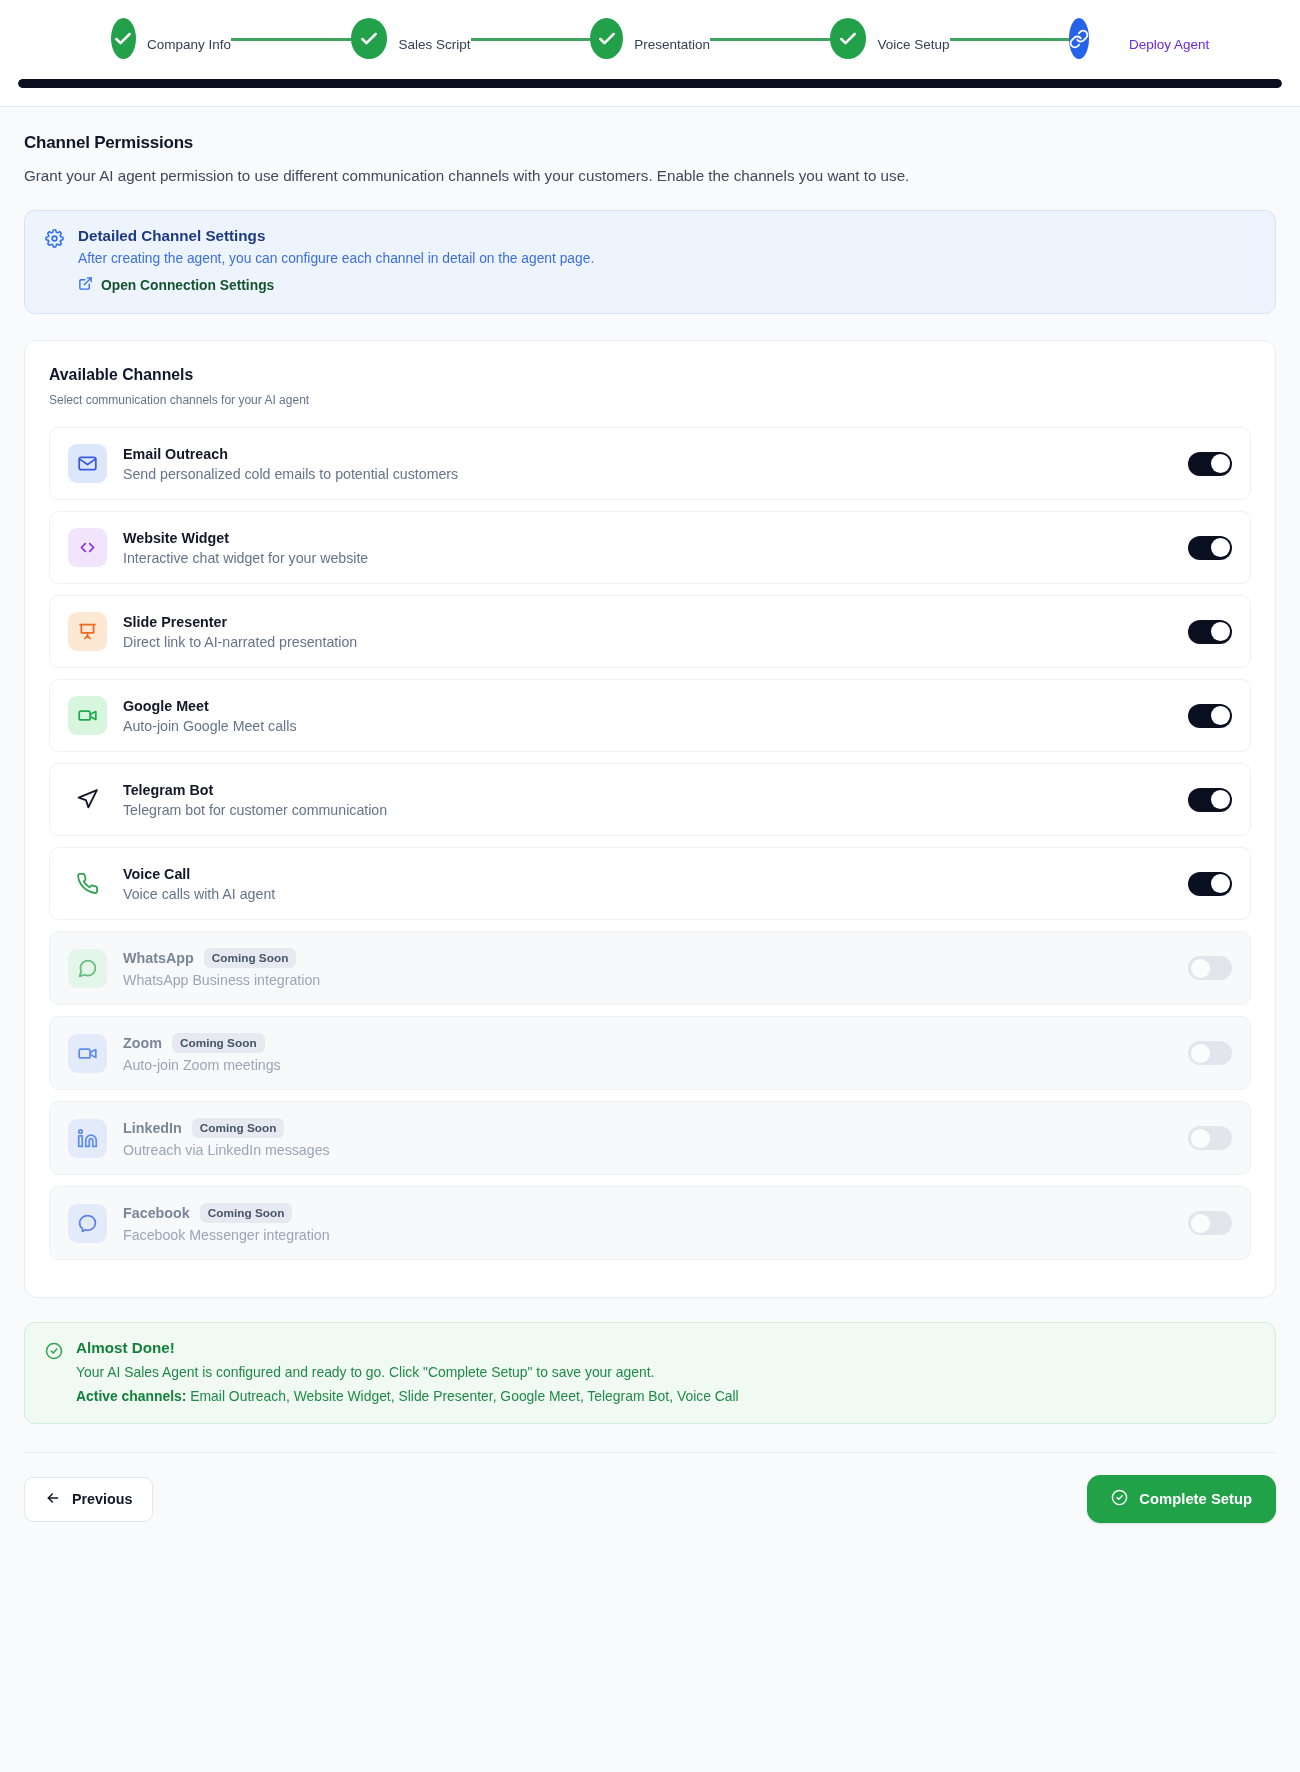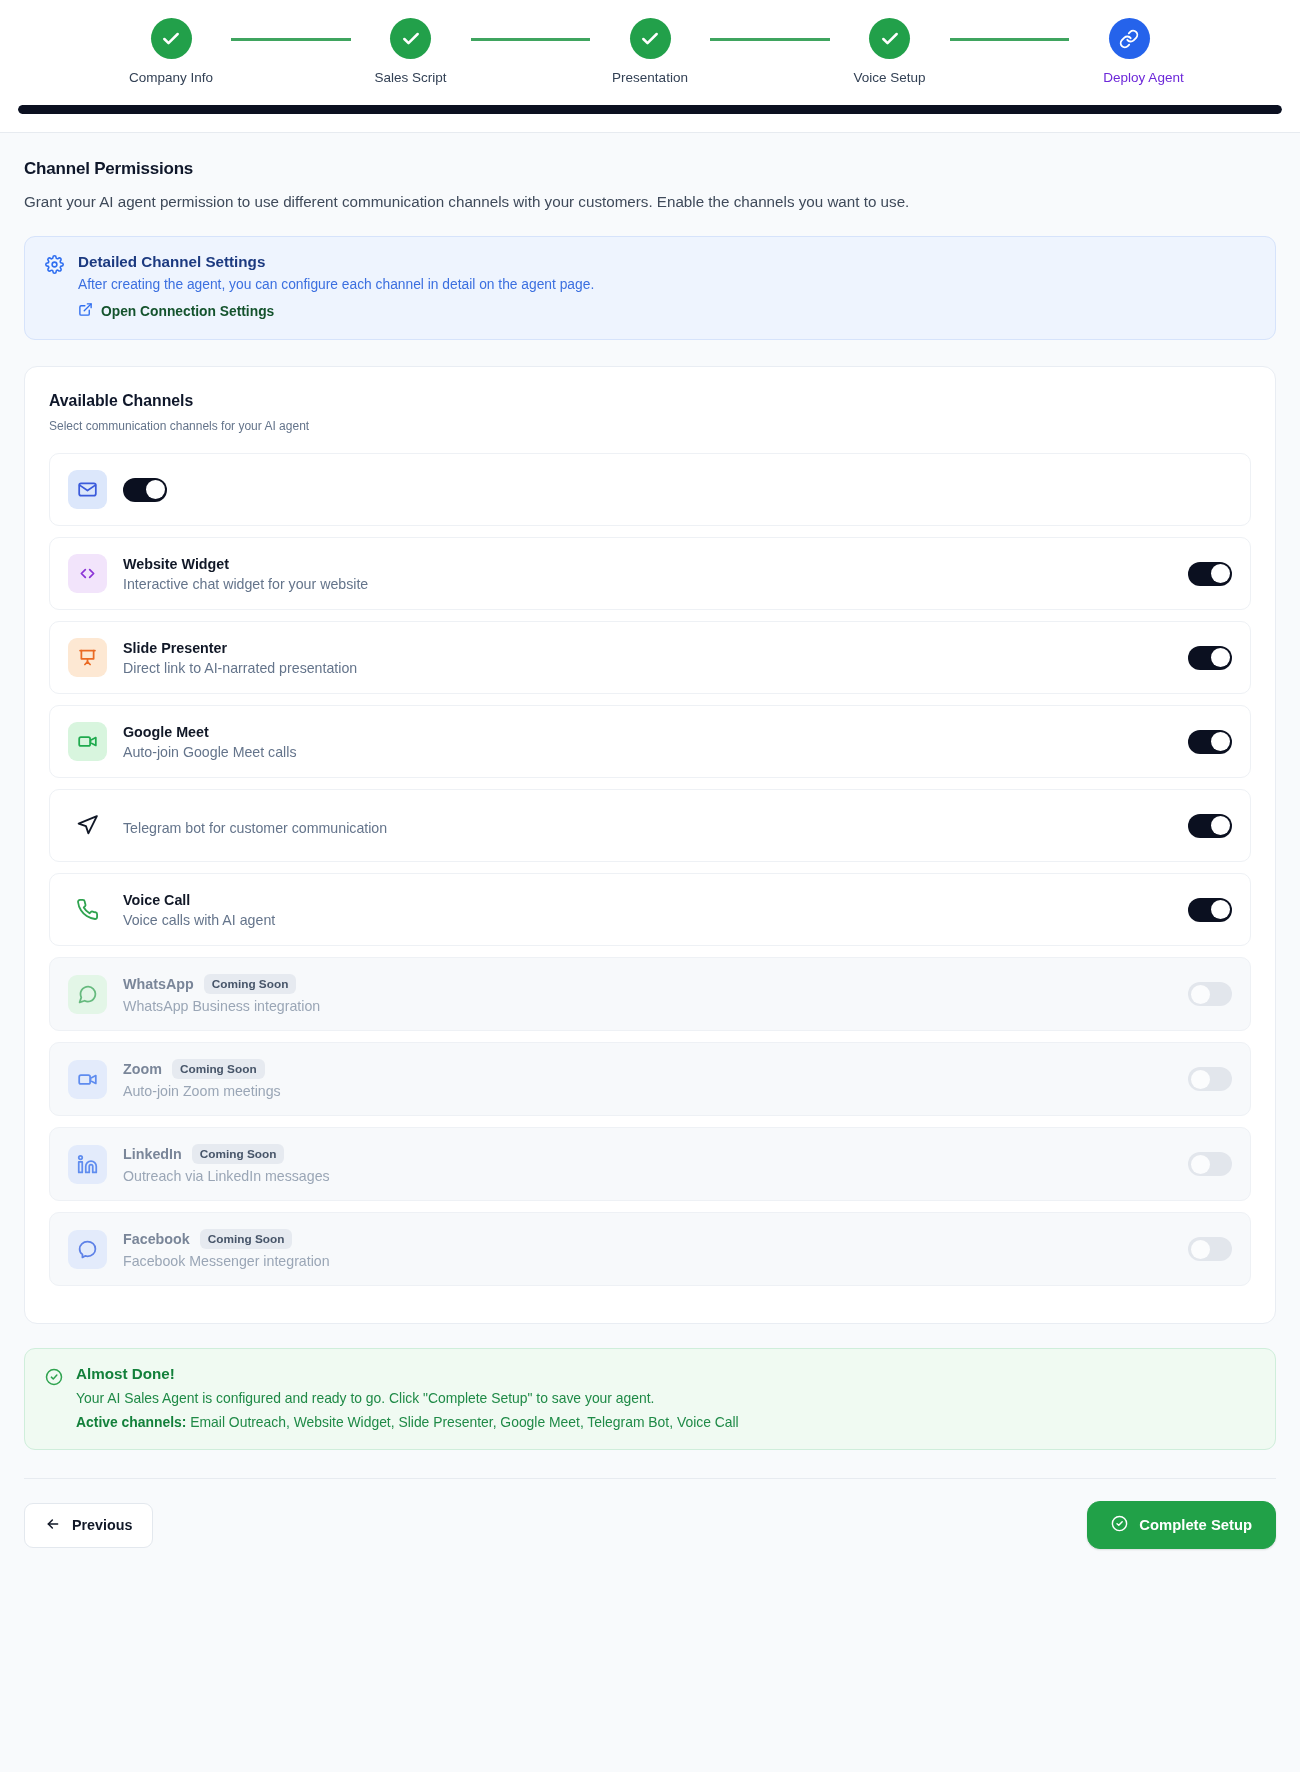--- a/index.html
+++ b/index.html
@@ -20,24 +20,25 @@
   .stepper {
     display: flex;
     align-items: flex-start;
     justify-content: space-between;
     padding: 0 36px;
     max-width: 1150px;
     margin: 0 auto;
   }
   .step {
     display: flex;
-    flex-direction: column;
+    flex-direction: row;
     align-items: center;
     width: 120px;
     flex: 0 0 auto;
+    gap: 11px;
   }
   .step-circle {
     width: 41px; height: 41px;
     border-radius: 50%;
     display: flex; align-items: center; justify-content: center;
     color: #fff;
   }
   .step-circle.done { background: #22a04a; }
   .step-circle.active { background: #2563eb; }
   .step-label {
@@ -358,20 +359,26 @@
     <div class="card-title">Available Channels</div>
     <div class="card-sub">Select communication channels for your AI agent</div>
     <div class="channel-list" id="channel-list">
         <div class="channel-row">
           <div class="ch-icon" style="background: rgb(220, 231, 251);">
             <svg width="21" height="21" viewBox="0 0 24 24" fill="none" stroke="#3b5bdb" stroke-width="2" stroke-linecap="round" stroke-linejoin="round">
               <rect x="2.5" y="5" width="19" height="14" rx="2.2"></rect>
               <polyline points="3 7 12 13.2 21 7"></polyline>
             </svg>
           </div>
+          <div class="ch-text">
+            <div class="ch-name-line">
+              <div class="ch-name">Email Outreach</div>
+            </div>
+            <div class="ch-desc">Send personalized cold emails to potential customers</div>
+          </div>
           <div class="toggle on">
             <div class="knob"></div>
           </div>
         </div>
         <div class="channel-row">
           <div class="ch-icon" style="background: rgb(242, 228, 251);">
             <svg width="21" height="21" viewBox="0 0 24 24" fill="none" stroke="#8b34d6" stroke-width="2" stroke-linecap="round" stroke-linejoin="round">
               <polyline points="9.5 7.5 5 12 9.5 16.5"></polyline>
               <polyline points="14.5 7.5 19 12 14.5 16.5"></polyline>
             </svg>
@@ -422,20 +429,23 @@
             <div class="knob"></div>
           </div>
         </div>
         <div class="channel-row">
           <div class="ch-icon plain" style="background: transparent;">
             <svg width="25" height="25" viewBox="0 0 24 24" fill="none" stroke="#111827" stroke-width="1.8" stroke-linecap="round" stroke-linejoin="round">
               <path d="M21 3L3.5 10.2l7 2.3 2.3 7L21 3z"></path>
             </svg>
           </div>
           <div class="ch-text">
+            <div class="ch-name-line">
+              <div class="ch-name">Telegram Bot</div>
+            </div>
             <div class="ch-desc">Telegram bot for customer communication</div>
           </div>
           <div class="toggle on">
             <div class="knob"></div>
           </div>
         </div>
         <div class="channel-row">
           <div class="ch-icon plain" style="background: transparent;">
             <svg width="23" height="23" viewBox="0 0 24 24" fill="none" stroke="#2fa34f" stroke-width="1.9" stroke-linecap="round" stroke-linejoin="round">
               <path d="M22 16.92v3a2 2 0 0 1-2.18 2 19.8 19.8 0 0 1-8.63-3.07 19.5 19.5 0 0 1-6-6A19.8 19.8 0 0 1 2.12 4.2 2 2 0 0 1 4.11 2h3a2 2 0 0 1 2 1.72c.13.96.36 1.9.7 2.81a2 2 0 0 1-.45 2.11L8.1 9.9a16 16 0 0 0 6 6l1.26-1.26a2 2 0 0 1 2.11-.45c.9.34 1.85.57 2.81.7A2 2 0 0 1 22 16.92z"></path>

